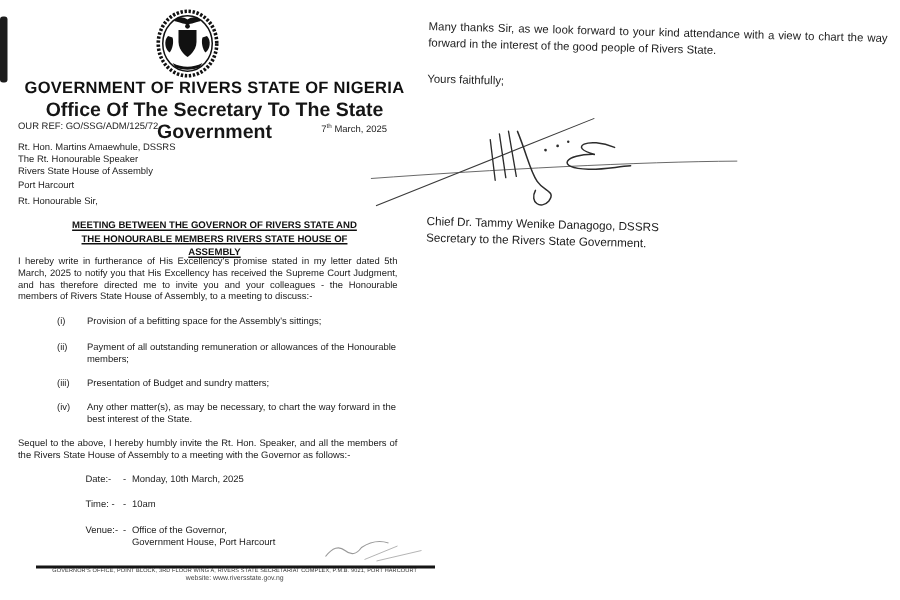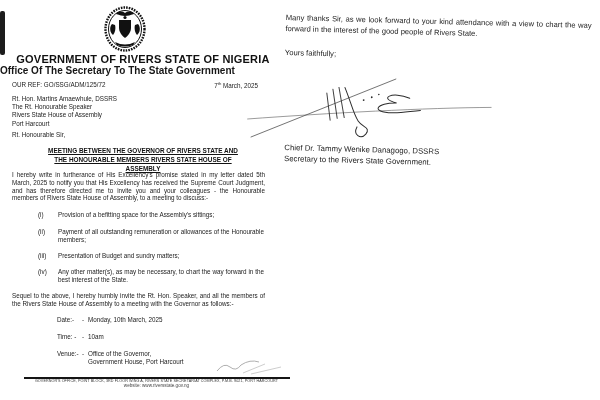--- a/index.html
+++ b/index.html
@@ -8,21 +8,21 @@
     background:#ffffff;
     font-family:"Liberation Sans", sans-serif;
     color:#1e1e1e;
     -webkit-font-smoothing:antialiased;
   }
   
   .page1{position:absolute;left:0;top:0;width:290px;height:400px;}
   .scan-mark{position:absolute;left:0;top:11px;width:5px;height:44px;background:#1c1c1c;border-radius:2px;}
   .emblem{position:absolute;left:104px;top:6px;width:42px;height:46px;}
   .gov-title{position:absolute;top:53px;left:0;width:286px;text-align:center;font-weight:bold;font-size:11px;letter-spacing:.2px;color:#111;}
-  .gov-sub{position:absolute;top:65px;left:0;width:286px;text-align:left;font-weight:bold;font-size:10px;color:#161616;}
+  .gov-sub{position:absolute;top:65px;left:0;width:286px;text-align:center;font-weight:bold;font-size:13px;color:#161616;}
   .ref-row{position:absolute;top:81px;left:12px;width:246px;display:flex;justify-content:space-between;font-size:6.3px;color:#222;}
   .ref-row sup{font-size:4.2px;}
   .addr{position:absolute;top:95px;left:12px;font-size:6.3px;line-height:8.2px;color:#222;}
   .salut{position:absolute;top:131px;left:12px;font-size:6.3px;color:#222;}
   .subject{position:absolute;top:147px;left:46px;width:194px;text-align:center;font-weight:bold;font-size:6.4px;line-height:8.8px;text-decoration:underline;color:#111;}
   .body-par{position:absolute;left:12px;width:253px;font-size:6.3px;line-height:7.8px;text-align:justify;color:#222;}
   .b1{top:171px;}
   .b2{top:292px;}
   .li-marker{position:absolute;left:38px;font-size:6.3px;color:#222;}
   .li-text{position:absolute;left:58px;width:206px;font-size:6.3px;line-height:7.8px;text-align:justify;color:#222;}

